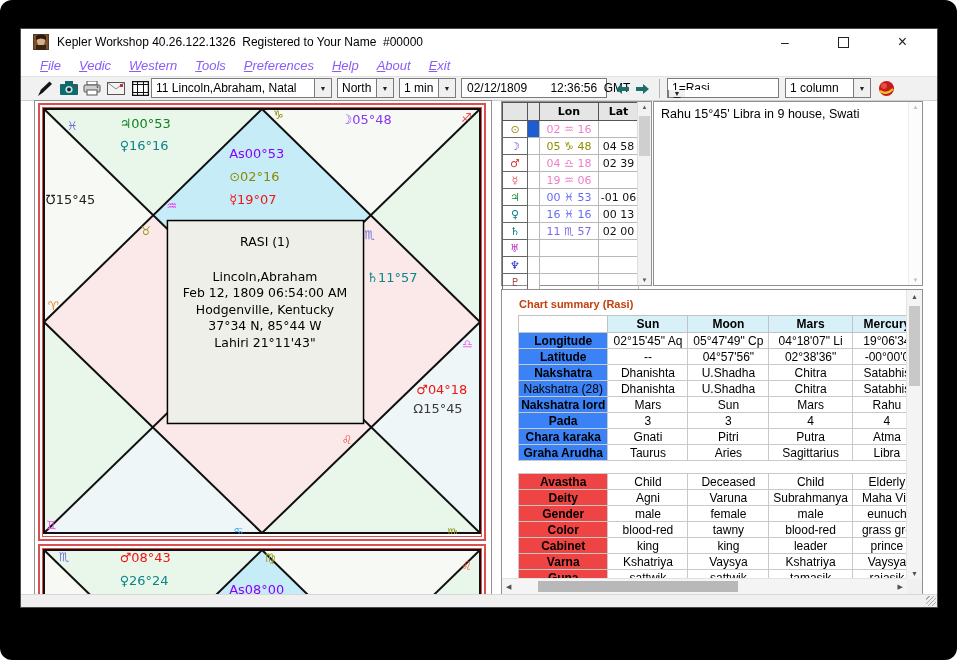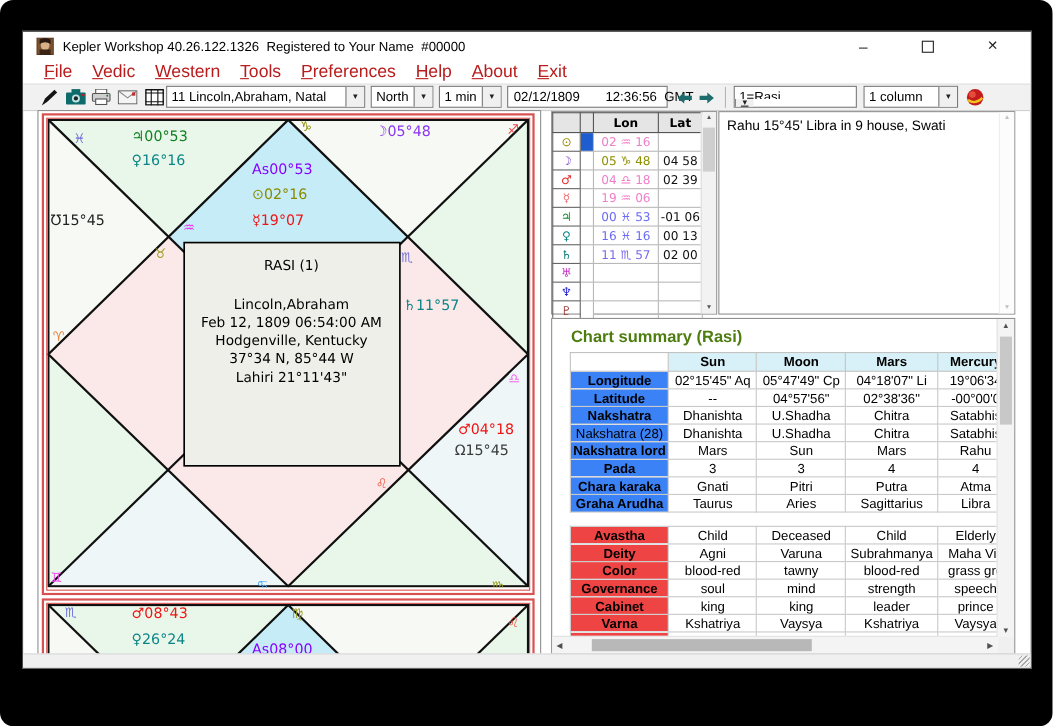--- a/index.html
+++ b/index.html
@@ -9,21 +9,21 @@
   
   .titlebar{position:relative;height:26px;background:#fff;display:flex;align-items:center;padding-left:12px;}
   .app-icon{width:16px;height:16px;margin-right:8px;flex:0 0 auto;}
   .title-text{font-size:12px;color:#000;white-space:pre;}
   .caption{position:absolute;right:0;top:0;height:26px;width:170px;display:flex;align-items:center;justify-content:space-between;padding:0 30px 0 14px;box-sizing:border-box;}
   .cap-btn{color:#222;font-size:14px;line-height:1;cursor:default;}
   .cap-max{width:9px;height:9px;border:1px solid #222;display:inline-block;}
 
   
   .menubar{height:21px;display:flex;align-items:center;padding-left:10px;background:#fff;}
-  .menu-item{padding:0 9px;font-size:16px;color:#b91c1c;}
+  .menu-item{padding:0 9px;font-size:13px;color:#8b5cf6;font-style:italic;}
 
   
   .toolbar{position:relative;height:23px;background:#f1f1f1;border-top:1px solid #e2e2e2;border-bottom:1px solid #cfcfcf;}
   .tbtn{position:absolute;top:2px;width:19px;height:19px;display:flex;align-items:center;justify-content:center;}
   .combo{position:absolute;top:1px;height:20px;background:#fff;border:1px solid #7a7a7a;display:flex;align-items:stretch;box-sizing:border-box;}
   .combo .txt{flex:1;font-size:12px;line-height:18px;padding-left:4px;white-space:pre;overflow:hidden;}
   .combo .btn{width:16px;background:#f0f0f0;border-left:1px solid #7a7a7a;display:flex;align-items:center;justify-content:center;font-size:7px;color:#222;}
   .combo .btn.list{ text-decoration:underline; }
   .field{position:absolute;top:1px;height:20px;background:#fff;border:1px solid #7a7a7a;box-sizing:border-box;font-size:12px;line-height:18px;padding-left:5px;white-space:pre;}
   .sep{position:absolute;top:2px;width:1px;height:19px;background:#b5b5b5;}
@@ -49,21 +49,21 @@
   .vsb{position:absolute;right:0;top:0;bottom:0;width:13px;background:#f2f2f2;border-left:1px solid #ddd;}
   .vsb .ar{position:absolute;left:0;right:0;text-align:center;font-size:6px;color:#555;}
   .vsb .thumb{position:absolute;left:1px;right:1px;background:#cfcfcf;}
 
   
   .text-pane{left:632px;top:72px;width:270px;height:185px;padding:5px 20px 5px 7px;font-size:12.5px;}
   .text-pane .ar{color:#c0c0c0;}
 
   
   .summary-pane{left:480px;top:260px;width:422px;height:306px;overflow:hidden;}
-  .sum-title{margin:8px 0 5px 17px;font-size:15px;font-weight:bold;color:#4d7c0f;}
+  .sum-title{margin:8px 0 5px 17px;font-size:11px;font-weight:bold;color:#c2410c;}
   .stable{border-collapse:collapse;table-layout:fixed;margin-left:16px;font-size:12px;}
   .stable th{border:1px solid #c2c2c2;background:#d8f1f8;font-weight:bold;height:16px;width:84px;padding:0 2px;overflow:hidden;white-space:nowrap;}
   .stable th.corner{background:#fff;width:85px;}
   .stable td{border:1px solid #c9c9c9;height:15px;padding:0 2px;text-align:center;overflow:hidden;white-space:nowrap;}
   .slabel{background:#3b82f6;font-weight:bold;}
   .slabel.green{background:#ef4444;}
   .slabel.normal{font-weight:normal;}
   td.spacer{border:none;height:12px;}
   .vsb2{position:absolute;right:0;top:0;width:15px;height:290px;background:#f4f4f4;border-left:1px solid #e3e3e3;}
   .vsb2 .ar,.hsb .ar{position:absolute;font-size:7px;color:#505050;}
@@ -447,32 +447,32 @@
               <td>Elderly</td>
             </tr>
             <tr>
               <td class="slabel green">Deity</td>
               <td>Agni</td>
               <td>Varuna</td>
               <td>Subrahmanya</td>
               <td>Maha Vis</td>
             </tr>
             <tr>
+              <td class="slabel green">Gender</td>
+              <td>male</td>
+              <td>female</td>
+              <td>male</td>
+              <td>eunuch</td>
+            </tr>
+            <tr>
               <td class="slabel green">Color</td>
               <td>blood-red</td>
               <td>tawny</td>
               <td>blood-red</td>
               <td>grass gre</td>
-            </tr>
-            <tr>
-              <td class="slabel green">Governance</td>
-              <td>soul</td>
-              <td>mind</td>
-              <td>strength</td>
-              <td>speech</td>
             </tr>
             <tr>
               <td class="slabel green">Cabinet</td>
               <td>king</td>
               <td>king</td>
               <td>leader</td>
               <td>prince</td>
             </tr>
             <tr>
               <td class="slabel green">Varna</td>

